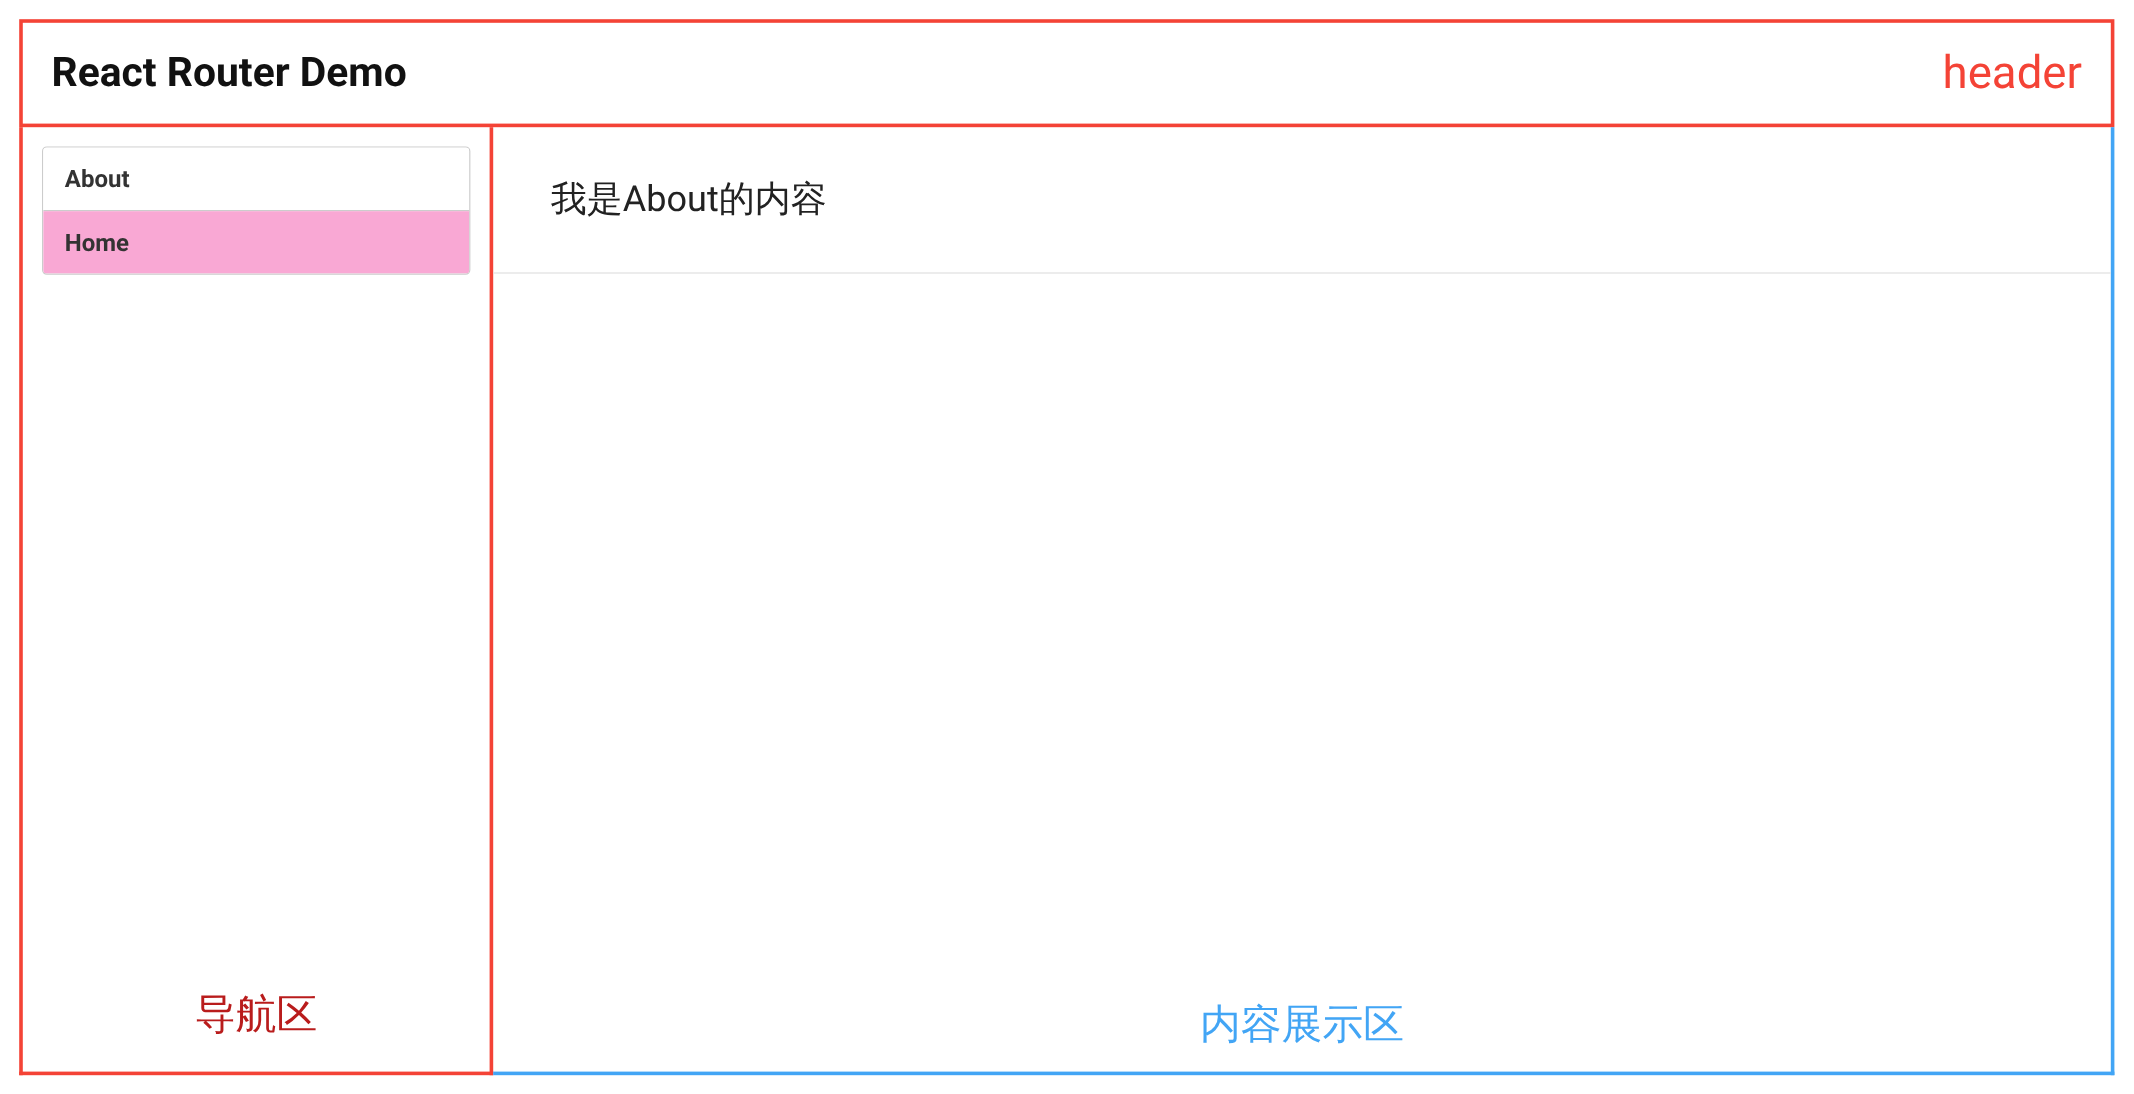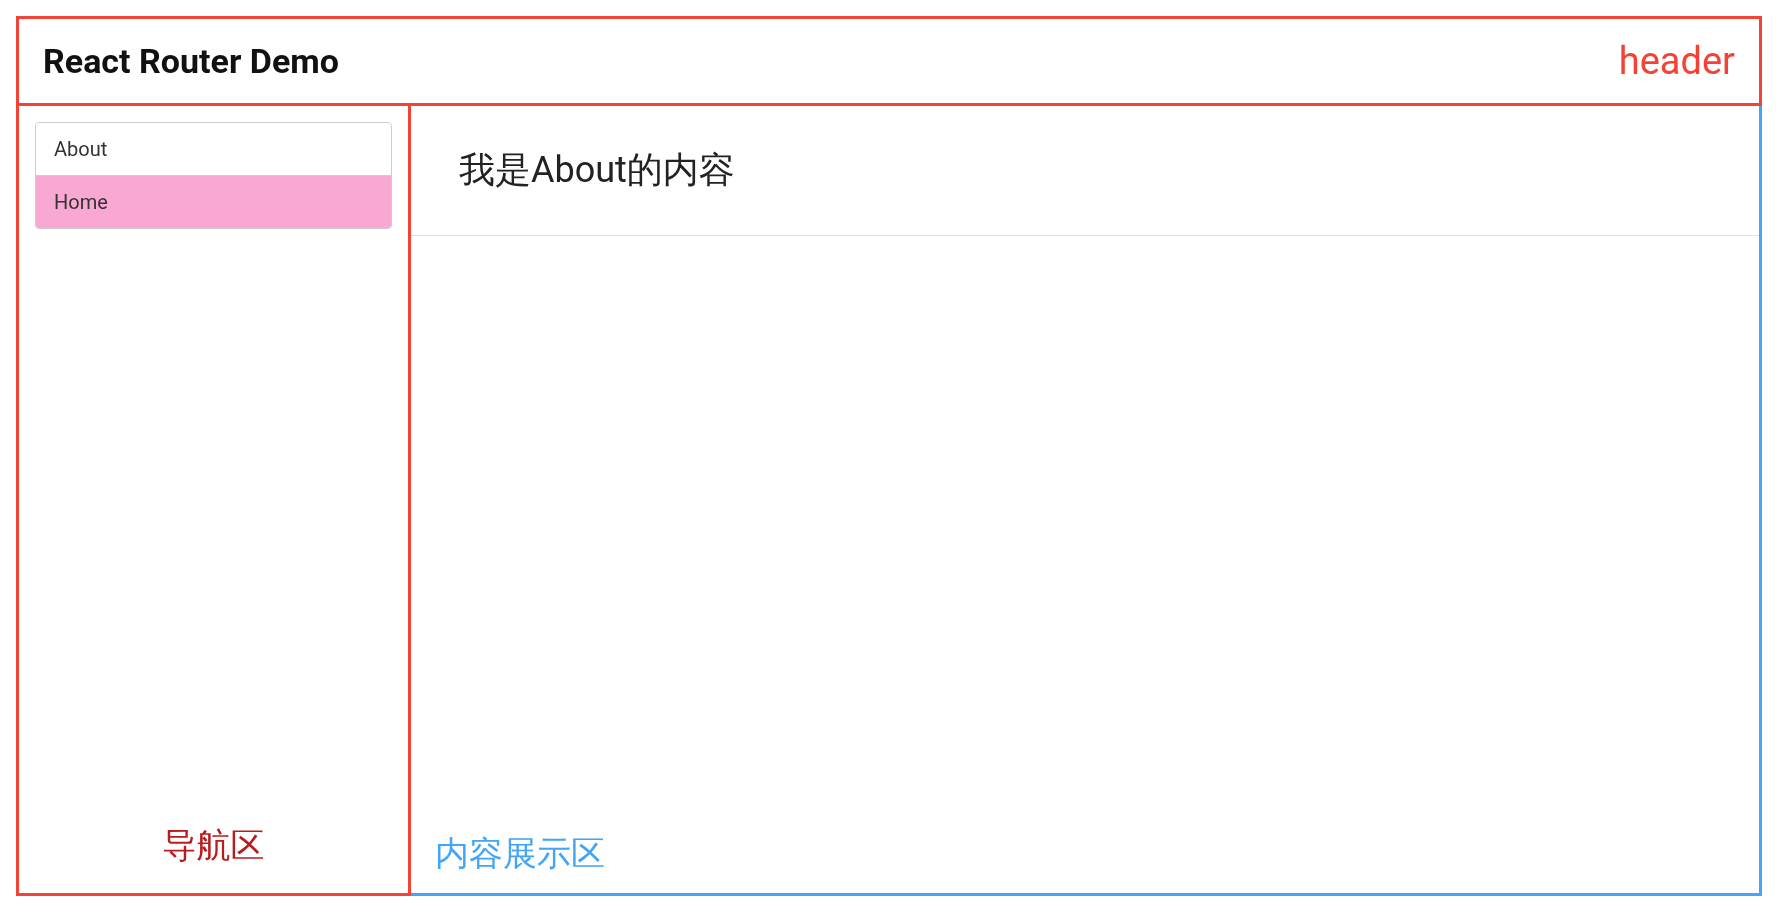--- a/index.html
+++ b/index.html
@@ -70,20 +70,21 @@
       overflow: hidden;
     }
 
     .nav-list-item {
       padding: 14px 18px;
       font-size: 20px;
       color: #333;
       cursor: pointer;
       background: #fff;
       border-bottom: 1px solid #ccc;
+      font-weight: bold;
     }
 
     .nav-list-item:last-child {
       border-bottom: none;
     }
 
     .nav-list-item.active {
       background: #fff;
     }
 
@@ -112,29 +113,29 @@
       padding: 0;
       position: relative;
     }
 
     .content-body {
       padding: 40px 48px;
       border-bottom: 1px solid #e0e0e0;
     }
 
     .content-text {
-      font-size: 36px;
+      font-size: 30px;
       color: #222;
     }
 
     .content-label {
       font-size: 34px;
       font-weight: 500;
       color: #42a5f5;
-      text-align: left;
+      text-align: center;
       padding: 16px 24px;
     }
   </style>
 </head>
 <body>
 
 <div class="app-wrapper">
 
   <div class="header-section">
     <span class="header-title">React Router Demo</span>

